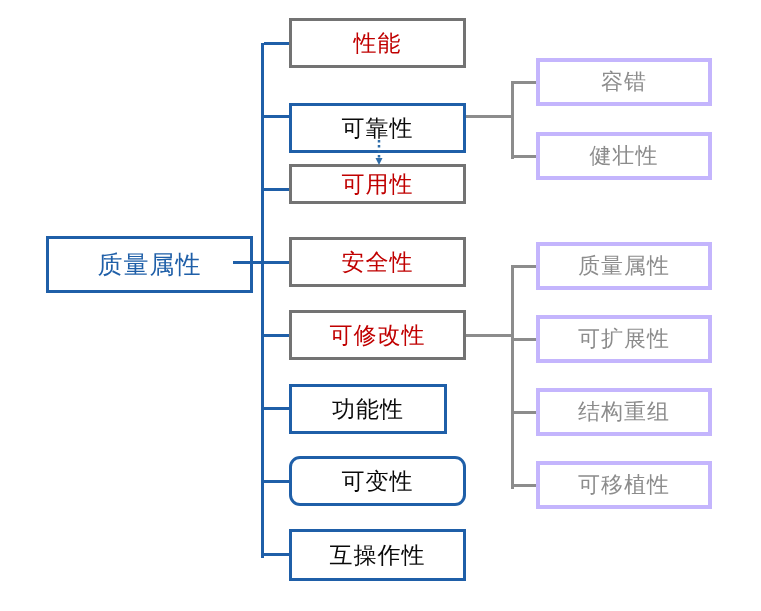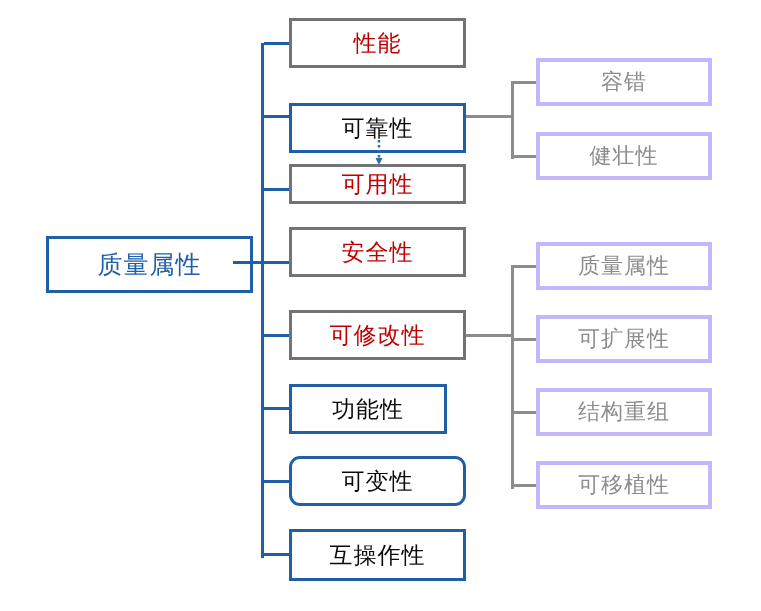--- a/index.html
+++ b/index.html
@@ -98,21 +98,21 @@
   </div>
 
   <div class="node node-blue" style="left:289px; top:91px;  width:177px; height:50px;margin-top:12px;">
     <span class="label">可靠性</span>
   </div>
 
   <div class="node node-red" style="left:289px; top:164px; width:177px; height:40px;">
     <span class="label">可用性</span>
   </div>
 
-  <div class="node node-red" style="left:289px; top:227px; width:177px; height:50px;">
+  <div class="node node-red" style="left:289px; top:237px; width:177px; height:50px;">
     <span class="label">安全性</span>
   </div>
 
   <div class="node node-red" style="left:289px; top:310px; width:177px; height:50px;align-items:center;">
     <span class="label">可修改性</span>
   </div>
 
   <div class="node node-blue" style="left:289px; top:384px; width:158px; height:50px;">
     <span class="label">功能性</span>
   </div>

